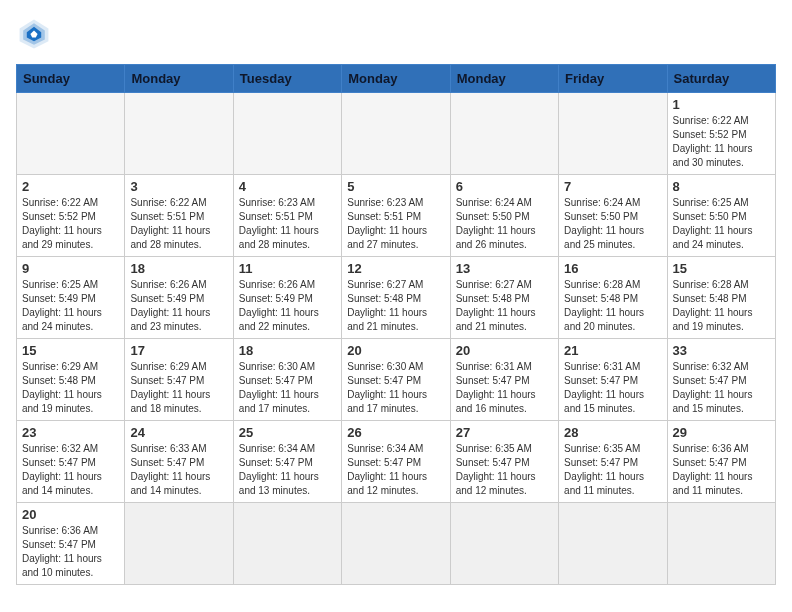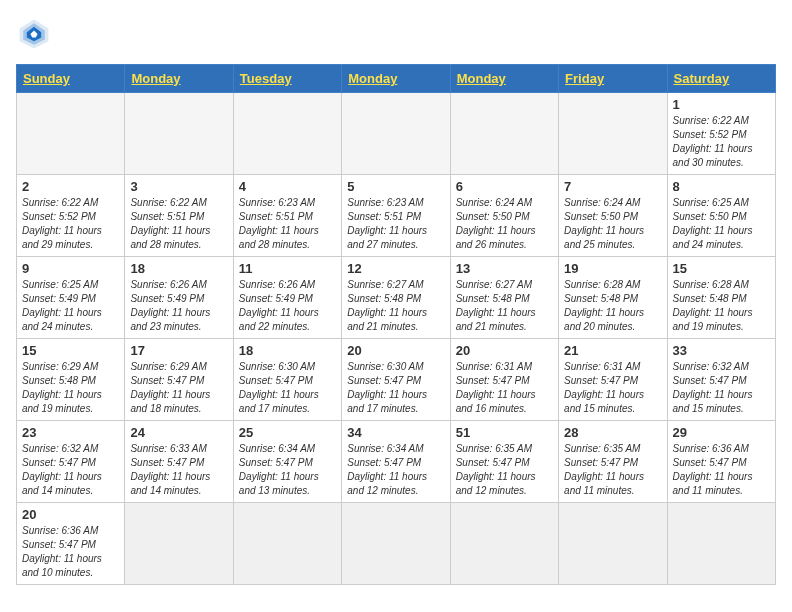--- a/index.html
+++ b/index.html
@@ -38,27 +38,26 @@
       font-size: 15px;
       color: #555;
     }
     .calendar {
       width: 100%;
       border-collapse: collapse;
       border: 1px solid #ccc;
     }
     .calendar th {
       background: #3070b8;
-      color: #fde047;
+      color: #0f172a;
       font-size: 13px;
       font-weight: bold;
       text-align: left;
       padding: 6px 6px;
       border: 1px solid #4080c8;
-      text-decoration: underline;
     }
     .calendar td {
       border: 1px solid #ccc;
       vertical-align: top;
       padding: 4px 5px;
       width: 108px;
       min-height: 80px;
       font-size: 10.5px;
       color: #333;
       background: #fff;
@@ -72,21 +71,20 @@
     .day-number {
       font-size: 13px;
       font-weight: bold;
       display: block;
       margin-bottom: 2px;
     }
     .day-info {
       font-size: 10px;
       line-height: 1.4;
       color: #333;
-      font-style: italic;
     }
     .week-row td {
       height: 78px;
     }
   </style>
 </head>
 <body>
 
 <div class="header">
   <div class="logo">
@@ -215,21 +213,21 @@
 and 21 minutes.</div>
         </td>
         <td>
           <span class="day-number">13</span>
           <div class="day-info" style="white-space: pre-line;">Sunrise: 6:27 AM
 Sunset: 5:48 PM
 Daylight: 11 hours
 and 21 minutes.</div>
         </td>
         <td>
-          <span class="day-number">19</span>
+          <span class="day-number">16</span>
           <div class="day-info" style="white-space: pre-line;">Sunrise: 6:28 AM
 Sunset: 5:48 PM
 Daylight: 11 hours
 and 20 minutes.</div>
         </td>
         <td>
           <span class="day-number">15</span>
           <div class="day-info" style="white-space: pre-line;">Sunrise: 6:28 AM
 Sunset: 5:48 PM
 Daylight: 11 hours
@@ -303,28 +301,28 @@
 and 14 minutes.</div>
         </td>
         <td>
           <span class="day-number">25</span>
           <div class="day-info" style="white-space: pre-line;">Sunrise: 6:34 AM
 Sunset: 5:47 PM
 Daylight: 11 hours
 and 13 minutes.</div>
         </td>
         <td>
-          <span class="day-number">34</span>
+          <span class="day-number">26</span>
           <div class="day-info" style="white-space: pre-line;">Sunrise: 6:34 AM
 Sunset: 5:47 PM
 Daylight: 11 hours
 and 12 minutes.</div>
         </td>
         <td>
-          <span class="day-number">51</span>
+          <span class="day-number">27</span>
           <div class="day-info" style="white-space: pre-line;">Sunrise: 6:35 AM
 Sunset: 5:47 PM
 Daylight: 11 hours
 and 12 minutes.</div>
         </td>
         <td>
           <span class="day-number">28</span>
           <div class="day-info" style="white-space: pre-line;">Sunrise: 6:35 AM
 Sunset: 5:47 PM
 Daylight: 11 hours

